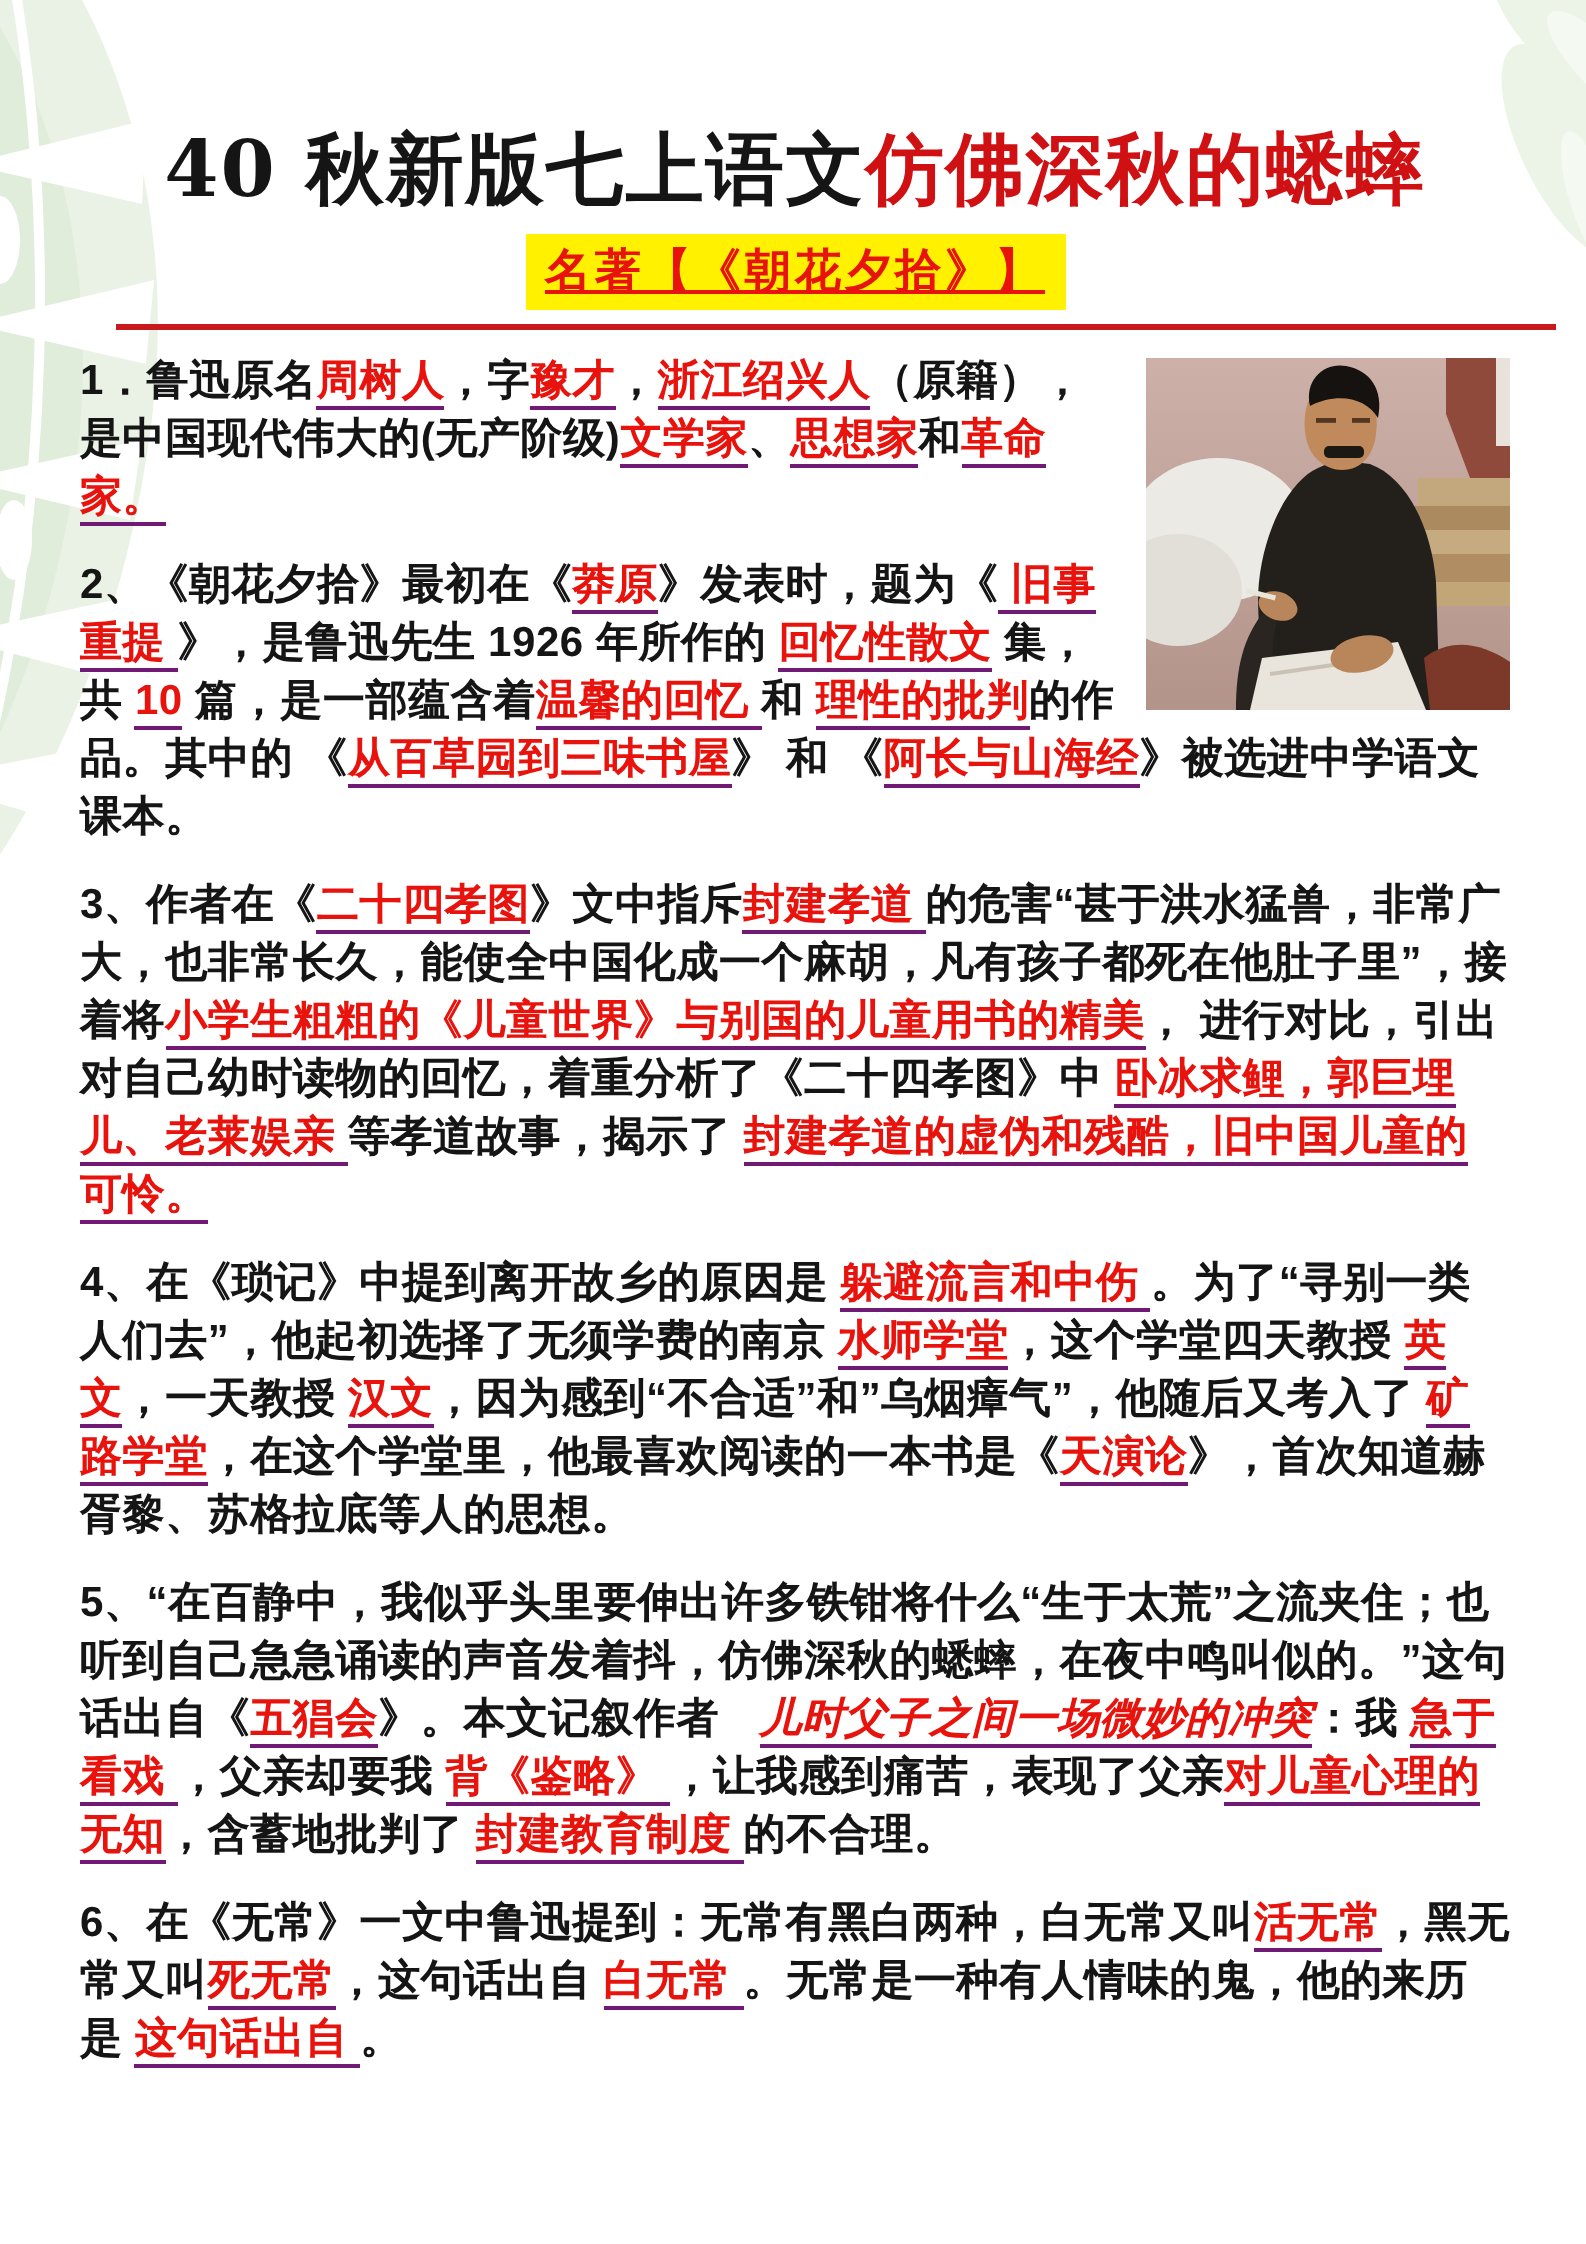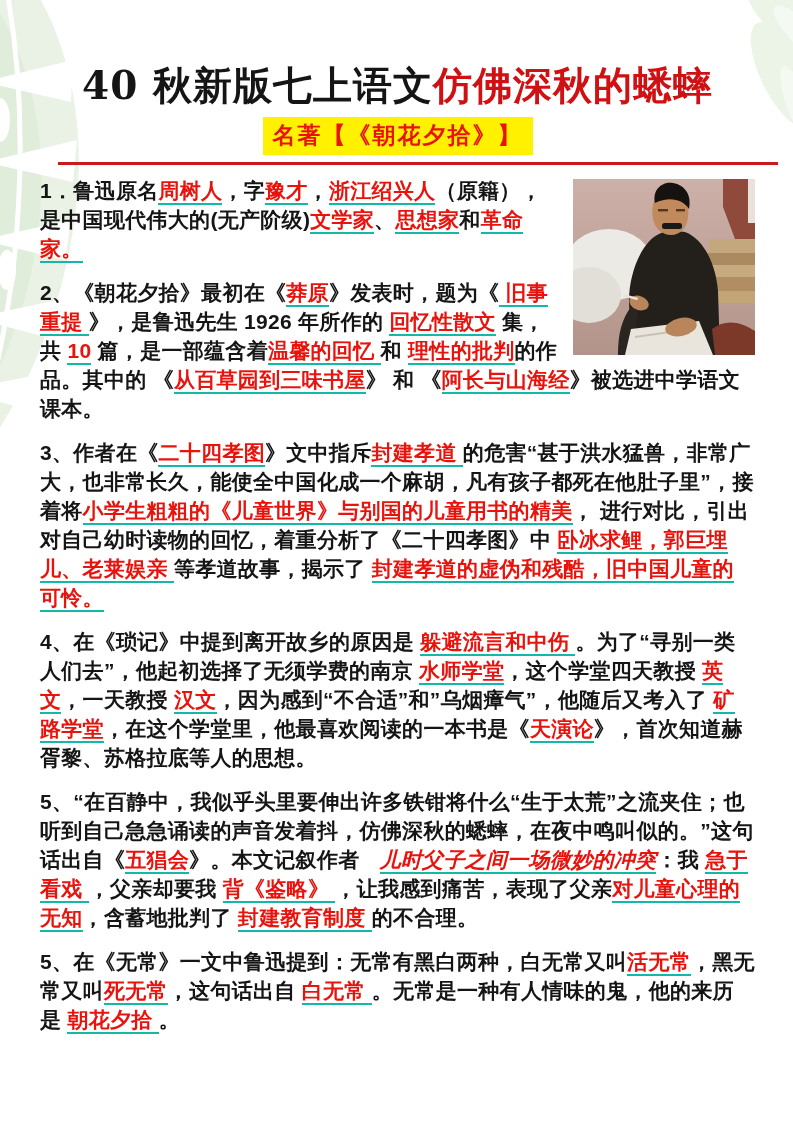--- a/index.html
+++ b/index.html
@@ -17,32 +17,33 @@
     font-family:"DejaVu Serif","Liberation Serif",serif;
     font-weight:900; font-size:39px; line-height:1.18;
     letter-spacing:1px; color:#151515; white-space:nowrap;
   }
   .t-red { color:#d01114; }
   .subtitle-row { text-align:center; margin-top:9px; }
   .subtitle {
     display:inline-block; background:#fff100; color:#e8130c;
     font-weight:900; font-size:23px; letter-spacing:2px;
     padding:3px 10px 4px;
+    text-decoration:underline;
   }
   .red-rule { height:3px; background:#c8191c; margin:7px -23px 11px 18px; }
   .article {
     font-size:21px; font-weight:700; line-height:29px;
     color:#151515; letter-spacing:0.3px;
   }
   .portrait { float:right; width:182px; height:176px; margin:3px 0 10px 14px; }
   .para { margin:0 0 15px 0; }
   .seg { white-space:pre-wrap; }
   .seg-r, .seg-ri {
     color:#e8130c;
-    border-bottom:2px solid #14b8a6;
+    border-bottom:2px solid #701a75;
     padding-bottom:1px;
   }
   .seg-ri { font-style:italic;margin-left:20px; }
 </style>
 </head>
 <body>
 
 <div class="page">
 
   <svg class="leaf leaf-tl" width="230" height="520" viewBox="0 0 230 520" opacity="0.75">
@@ -116,17 +117,17 @@
         <ellipse cx="66" cy="124" rx="10" ry="7" fill="#b9855a" transform="rotate(20 66 124)"></ellipse>
         <rect x="50" y="117" width="15" height="2.6" fill="#e8e4da" transform="rotate(14 58 118)"></rect>
         <path d="M142,176 L139,150 C152,140 167,142 182,152 L182,176 Z" fill="#7c392a"></path>
       </svg>
 
       <p class="para"><span class="seg seg-n">1．鲁迅原名</span><span class="seg seg-r">周树人</span><span class="seg seg-n">，字</span><span class="seg seg-r">豫才</span><span class="seg seg-n">，</span><span class="seg seg-r">浙江绍兴人</span><span class="seg seg-n">（原籍），是中国现代伟大的(无产阶级)</span><span class="seg seg-r">文学家</span><span class="seg seg-n">、</span><span class="seg seg-r">思想家</span><span class="seg seg-n">和</span><span class="seg seg-r">革命家。</span></p>
       <p class="para"><span class="seg seg-n">2、《朝花夕拾》最初在《</span><span class="seg seg-r">莽原</span><span class="seg seg-n">》发表时，题为《</span><span class="seg seg-r"> 旧事重提 </span><span class="seg seg-n">》，是鲁迅先生 1926 年所作的 </span><span class="seg seg-r">回忆性散文</span><span class="seg seg-n"> 集，共 </span><span class="seg seg-r">10</span><span class="seg seg-n"> 篇，是一部蕴含着</span><span class="seg seg-r">温馨的回忆 </span><span class="seg seg-n">和 </span><span class="seg seg-r">理性的批判</span><span class="seg seg-n">的作品。其中的 《</span><span class="seg seg-r">从百草园到三味书屋</span><span class="seg seg-n">》 和 《</span><span class="seg seg-r">阿长与山海经</span><span class="seg seg-n">》被选进中学语文课本。</span></p>
       <p class="para"><span class="seg seg-n">3、作者在《</span><span class="seg seg-r">二十四孝图</span><span class="seg seg-n">》文中指斥</span><span class="seg seg-r">封建孝道 </span><span class="seg seg-n">的危害“甚于洪水猛兽，非常广大，也非常长久，能使全中国化成一个麻胡，凡有孩子都死在他肚子里”，接着将</span><span class="seg seg-r">小学生粗粗的《儿童世界》与别国的儿童用书的精美</span><span class="seg seg-n">， 进行对比，引出对自己幼时读物的回忆，着重分析了《二十四孝图》中 </span><span class="seg seg-r">卧冰求鲤，郭巨埋儿、老莱娱亲 </span><span class="seg seg-n">等孝道故事，揭示了 </span><span class="seg seg-r">封建孝道的虚伪和残酷，旧中国儿童的可怜。</span></p>
       <p class="para"><span class="seg seg-n">4、在《琐记》中提到离开故乡的原因是 </span><span class="seg seg-r">躲避流言和中伤 </span><span class="seg seg-n">。为了“寻别一类人们去”，他起初选择了无须学费的南京 </span><span class="seg seg-r">水师学堂</span><span class="seg seg-n">，这个学堂四天教授 </span><span class="seg seg-r">英文</span><span class="seg seg-n">，一天教授 </span><span class="seg seg-r">汉文</span><span class="seg seg-n">，因为感到“不合适”和”乌烟瘴气”，他随后又考入了 </span><span class="seg seg-r">矿路学堂</span><span class="seg seg-n">，在这个学堂里，他最喜欢阅读的一本书是《</span><span class="seg seg-r">天演论</span><span class="seg seg-n">》，首次知道赫胥黎、苏格拉底等人的思想。</span></p>
       <p class="para"><span class="seg seg-n">5、“在百静中，我似乎头里要伸出许多铁钳将什么“生于太荒”之流夹住；也听到自己急急诵读的声音发着抖，仿佛深秋的蟋蟀，在夜中鸣叫似的。”这句话出自《</span><span class="seg seg-r">五猖会</span><span class="seg seg-n">》。本文记叙作者</span><span class="seg seg-ri">儿时父子之间一场微妙的冲突</span><span class="seg seg-n">：我 </span><span class="seg seg-r">急于看戏 </span><span class="seg seg-n">，父亲却要我 </span><span class="seg seg-r">背《鉴略》 </span><span class="seg seg-n">，让我感到痛苦，表现了父亲</span><span class="seg seg-r">对儿童心理的无知</span><span class="seg seg-n">，含蓄地批判了 </span><span class="seg seg-r">封建教育制度 </span><span class="seg seg-n">的不合理。</span></p>
-      <p class="para"><span class="seg seg-n">5、在《无常》一文中鲁迅提到：无常有黑白两种，白无常又叫</span><span class="seg seg-r">活无常</span><span class="seg seg-n">，黑无常又叫</span><span class="seg seg-r">死无常</span><span class="seg seg-n">，这句话出自 </span><span class="seg seg-r">白无常 </span><span class="seg seg-n">。无常是一种有人情味的鬼，他的来历是 </span><span class="seg seg-r">朝花夕拾 </span><span class="seg seg-n">。</span></p>
+      <p class="para"><span class="seg seg-n">6、在《无常》一文中鲁迅提到：无常有黑白两种，白无常又叫</span><span class="seg seg-r">活无常</span><span class="seg seg-n">，黑无常又叫</span><span class="seg seg-r">死无常</span><span class="seg seg-n">，这句话出自 </span><span class="seg seg-r">白无常 </span><span class="seg seg-n">。无常是一种有人情味的鬼，他的来历是 </span><span class="seg seg-r">这句话出自 </span><span class="seg seg-n">。</span></p>
 
     </div>
   </div>
 </div>
 
 </body></html>

